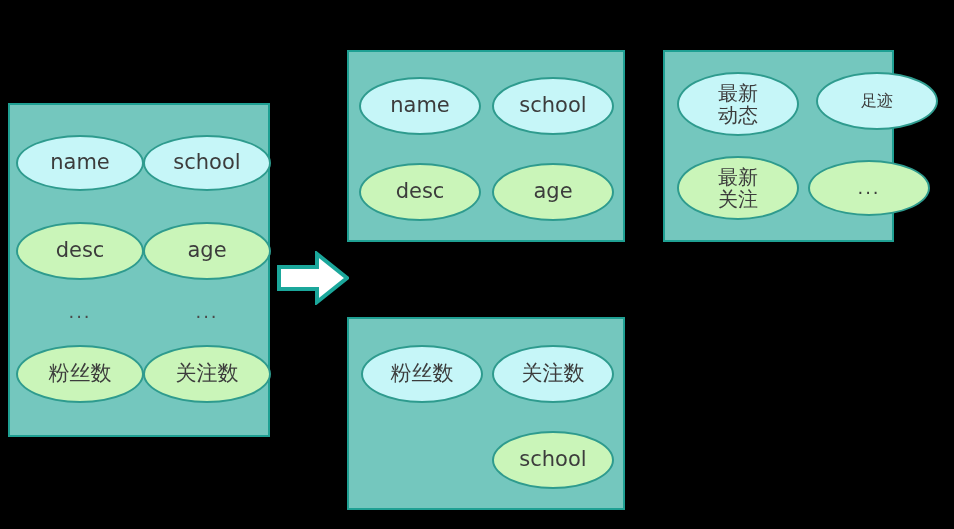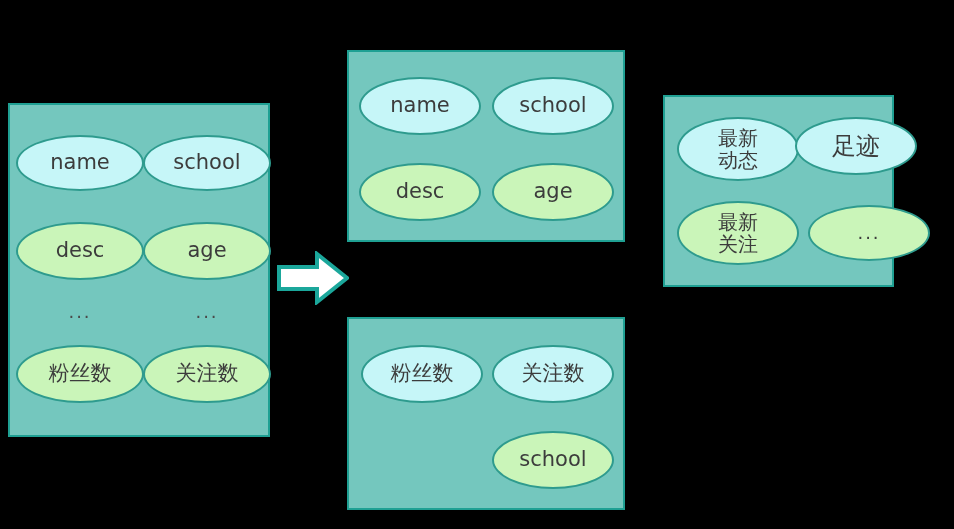--- a/index.html
+++ b/index.html
@@ -99,26 +99,26 @@
 
     <div class="node cyan" style="left:10px; top:25px; width:122px; height:58px; font-size:21px;">name</div>
 
     <div class="node cyan" style="left:143px; top:25px; width:122px; height:58px; font-size:21px;">school</div>
 
     <div class="node green" style="left:10px; top:111px; width:122px; height:58px; font-size:21px;">desc</div>
 
     <div class="node green" style="left:143px; top:111px; width:122px; height:58px; font-size:21px;">age</div>
   </div>
 
-  <div class="group-box" style="left:663px; top:50px; width:231px; height:192px;margin-top:45px;">
+  <div class="group-box" style="left:663px; top:50px; width:231px; height:192px;">
 
     <div class="node cyan" style="left:12px; top:20px; width:122px; height:64px; font-size:20px;">最新
 动态</div>
 
-    <div class="node cyan" style="left:130px; top:20px; width:122px; height:58px; font-size:24px;">足迹</div>
+    <div class="node cyan" style="left:151px; top:20px; width:122px; height:58px; font-size:16px;">足迹</div>
 
     <div class="node green" style="left:12px; top:104px; width:122px; height:64px; font-size:20px;">最新
 关注</div>
 
     <div class="node green" style="left:143px; top:108px; width:122px; height:56px; font-size:18px; letter-spacing:2px;">...</div>
   </div>
 
   <div class="group-box" style="left:347px; top:317px; width:278px; height:193px;">
 
     <div class="node cyan" style="left:12px; top:26px; width:122px; height:58px; font-size:21px;">粉丝数</div>

